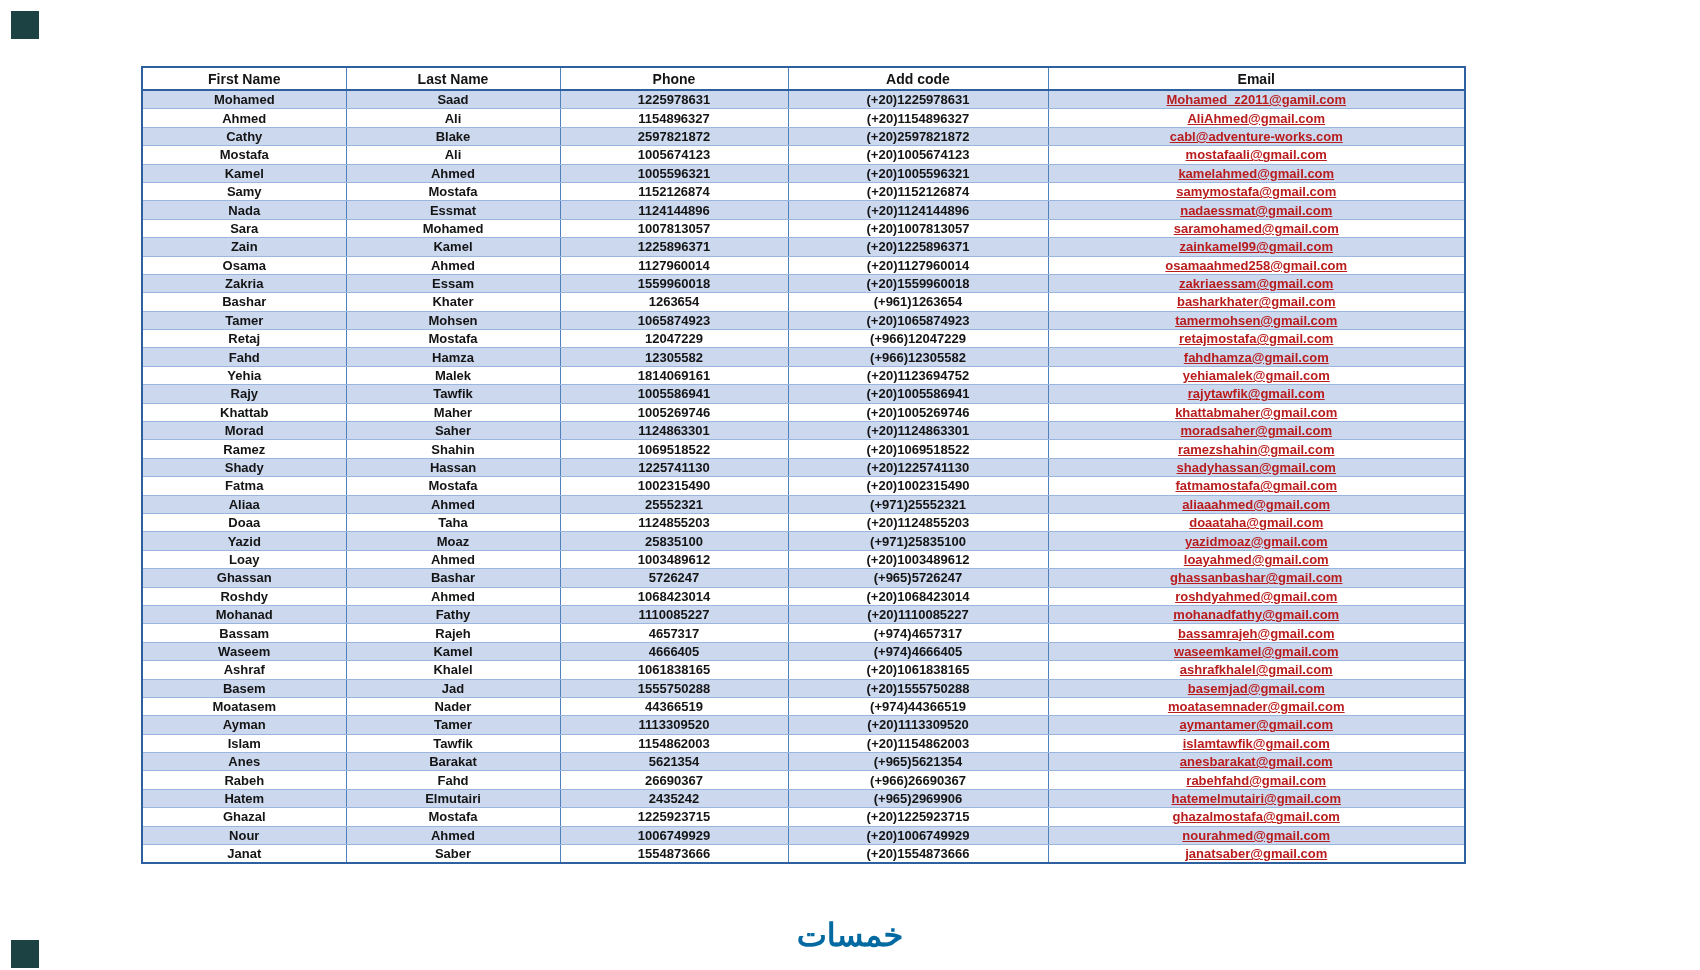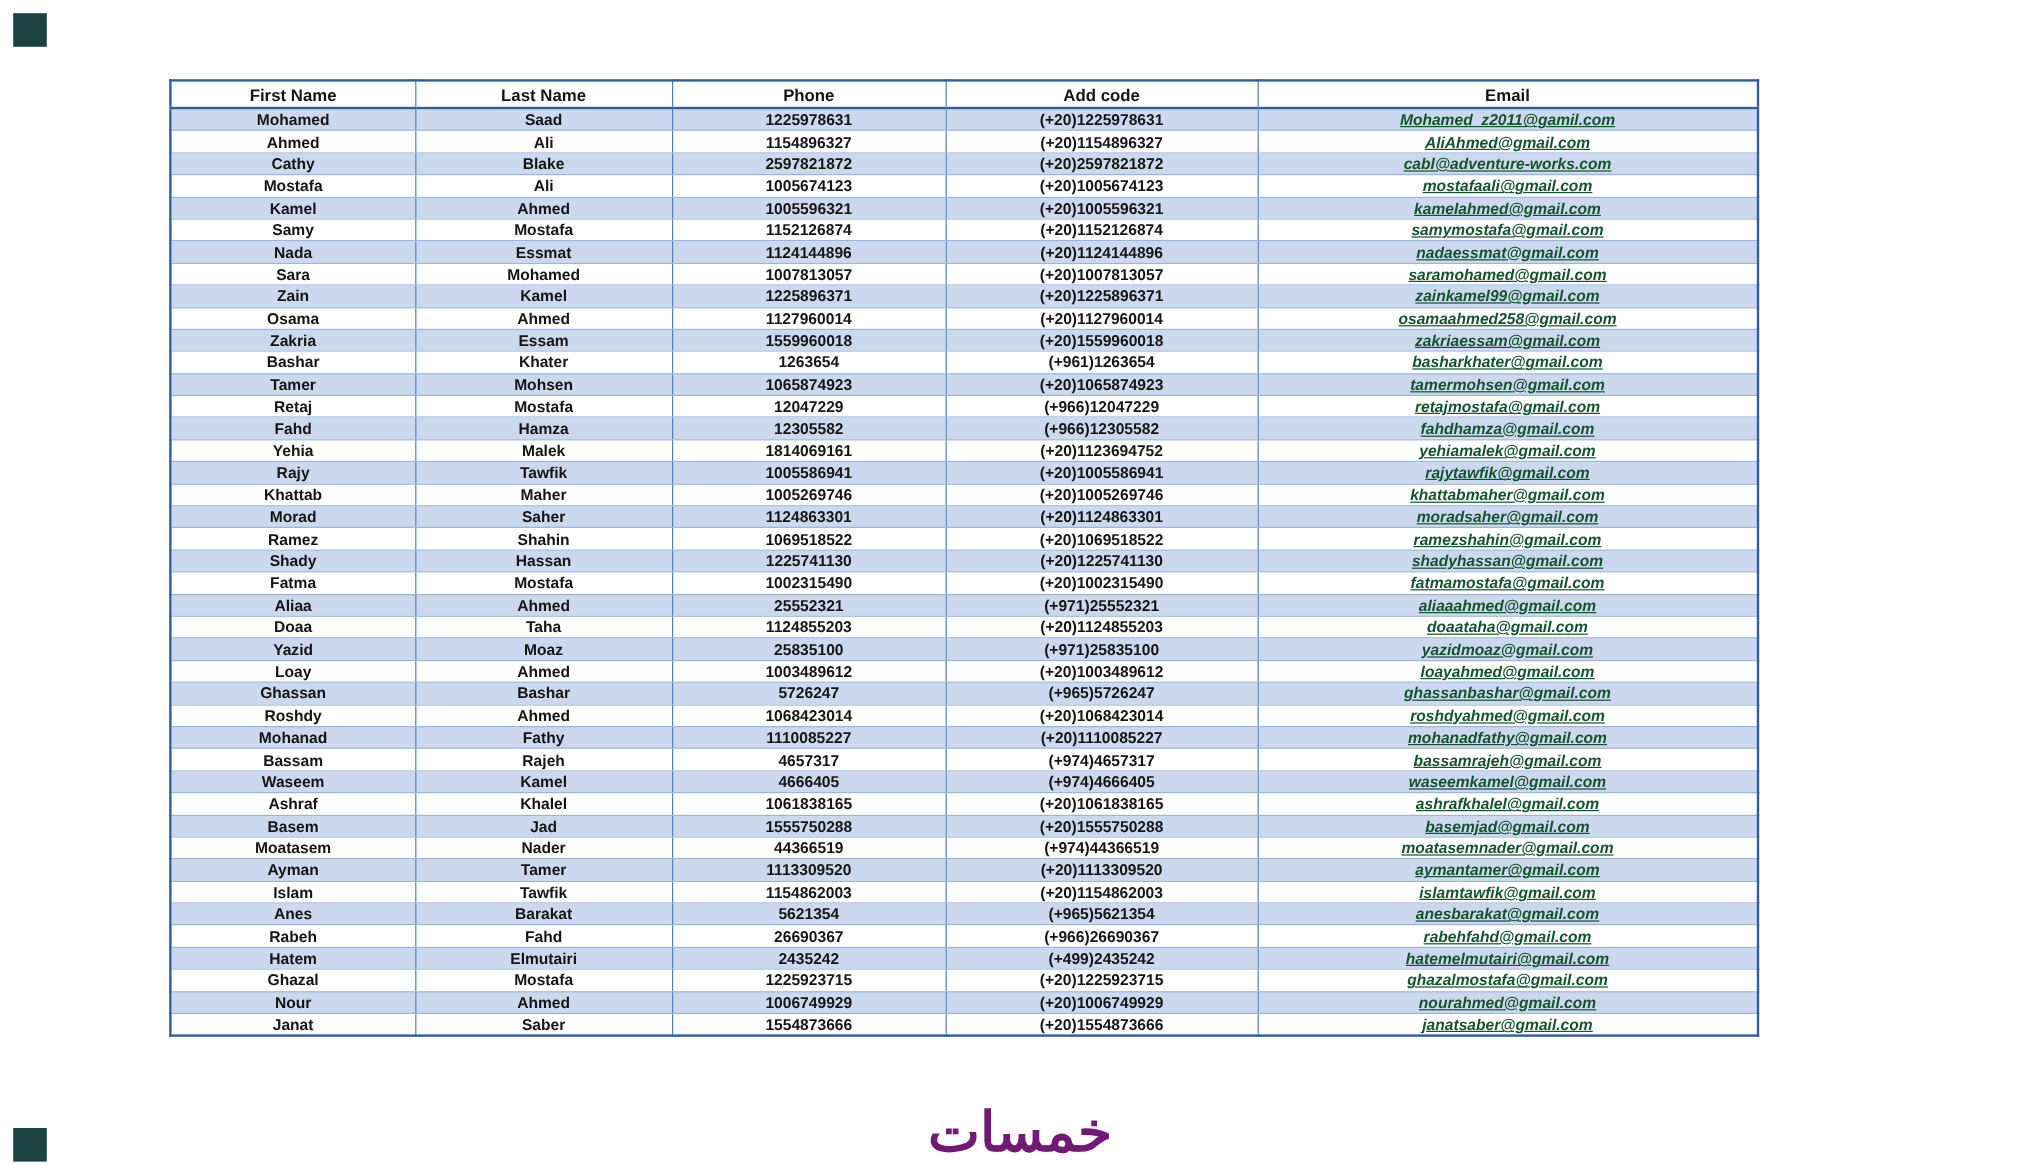--- a/index.html
+++ b/index.html
@@ -57,34 +57,33 @@
     border-left: 1px solid #4f81bd;
     border-right: 1px solid #4f81bd;
     border-top: 1px solid #9ab6de;
     border-bottom: 1px solid #9ab6de;
     white-space: nowrap;
     overflow: hidden;
   }
   tbody tr:nth-child(odd) { background: #ccd8ee; }
   tbody tr:nth-child(even) { background: #ffffff; }
   .email-link {
-    color: #14532d;
+    color: #b91c1c;
     text-decoration: underline;
     cursor: pointer;
-    font-style: italic;
   }
   .watermark {
     position: absolute;
     left: 0;
     width: 100%;
     top: 916px;
     text-align: center;
-    font-size: 46px;
+    font-size: 32px;
     font-weight: bold;
-    color: #701a75;
+    color: #0369a1;
     letter-spacing: 2px;
     user-select: none;
   }
 </style>
 </head>
 <body>
 
 <div class="corner-marker" id="marker-top"></div>
 
 <div class="table-wrap">
@@ -369,21 +368,21 @@
           <td>Rabeh</td>
           <td>Fahd</td>
           <td>26690367</td>
           <td>(+966)26690367</td>
           <td><a class="email-link">rabehfahd@gmail.com</a></td>
         </tr>
         <tr>
           <td>Hatem</td>
           <td>Elmutairi</td>
           <td>2435242</td>
-          <td>(+499)2435242</td>
+          <td>(+965)2969906</td>
           <td><a class="email-link">hatemelmutairi@gmail.com</a></td>
         </tr>
         <tr>
           <td>Ghazal</td>
           <td>Mostafa</td>
           <td>1225923715</td>
           <td>(+20)1225923715</td>
           <td><a class="email-link">ghazalmostafa@gmail.com</a></td>
         </tr>
         <tr>

